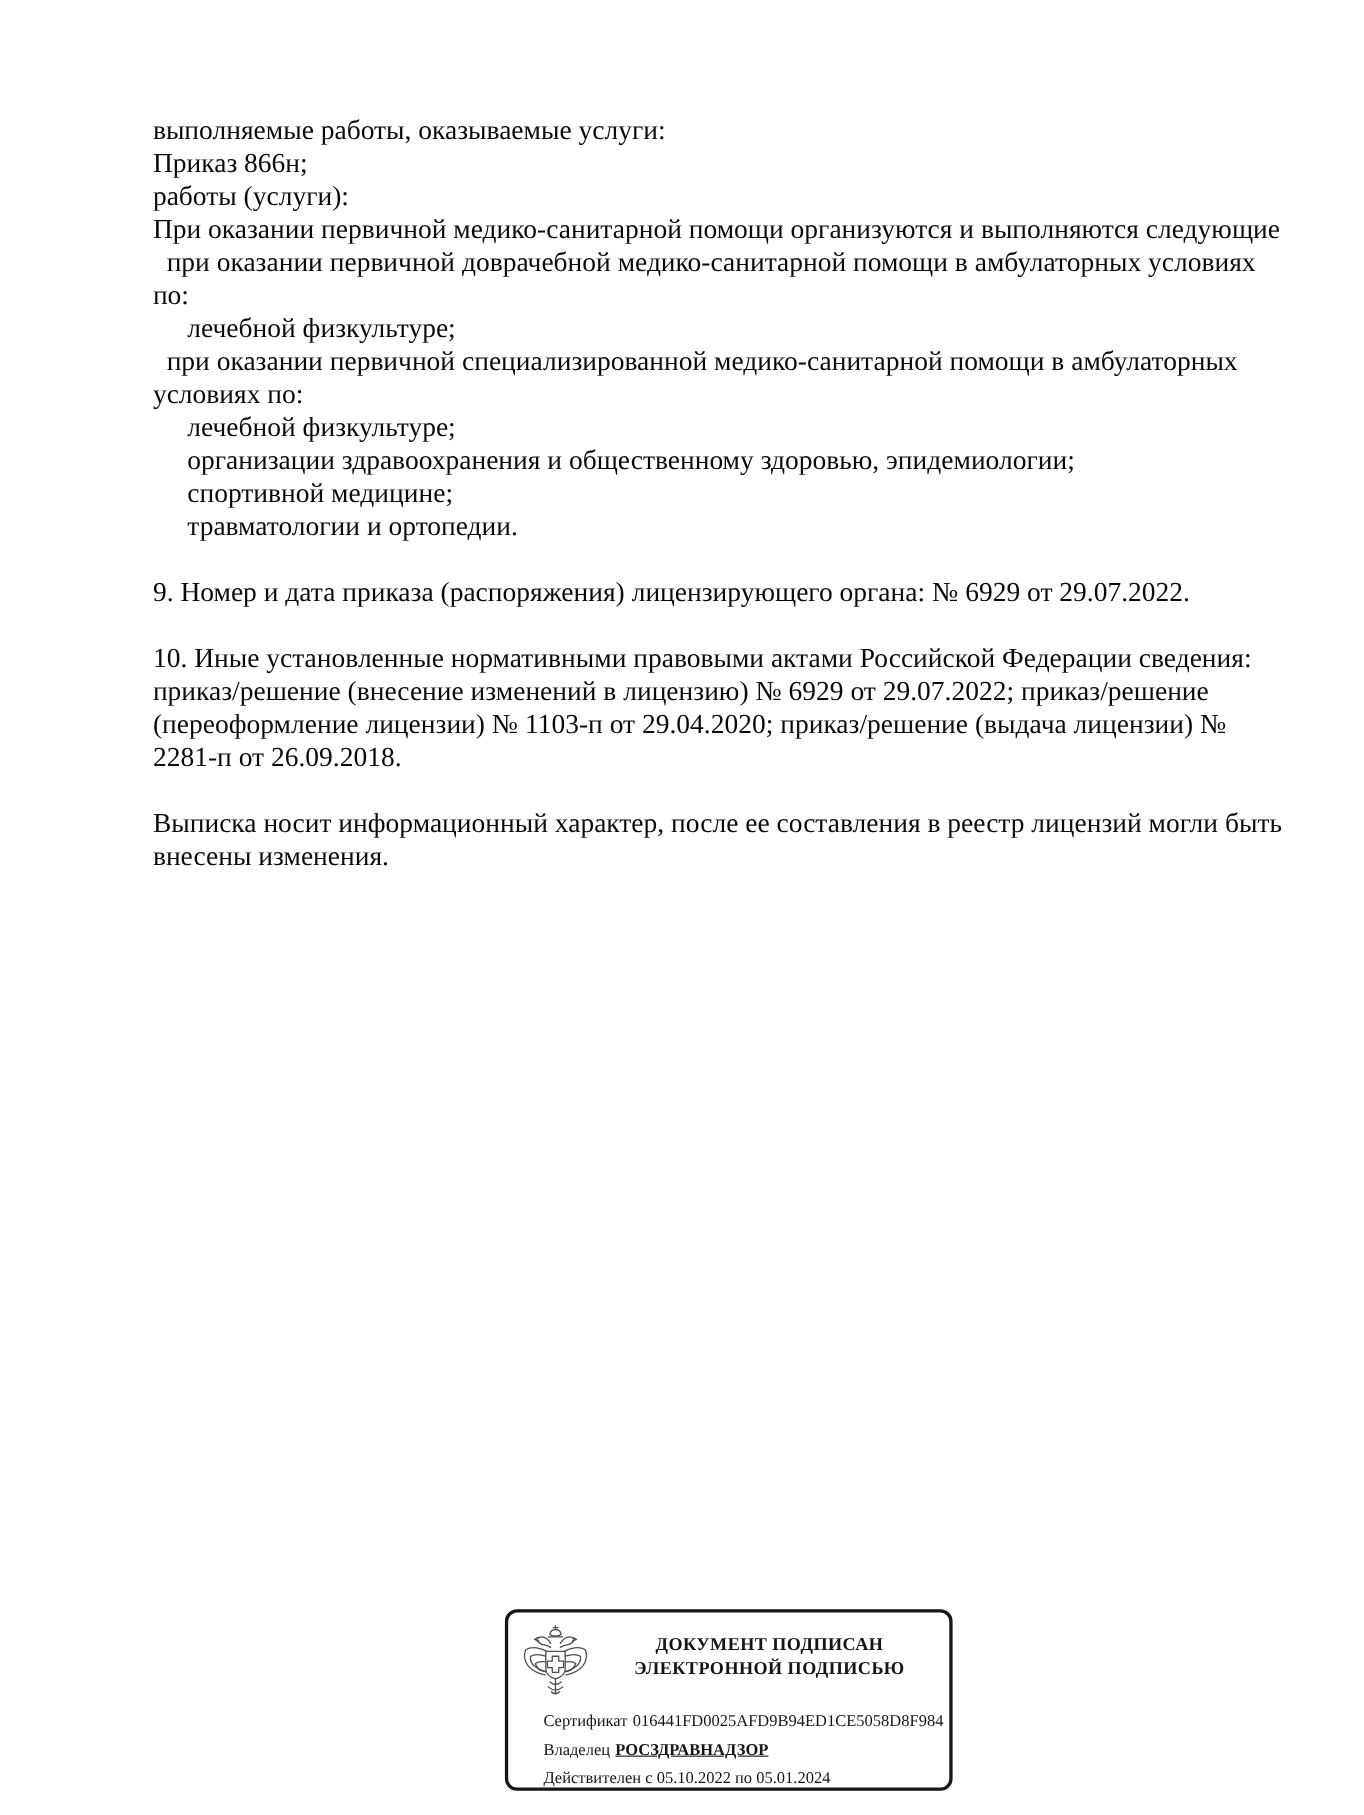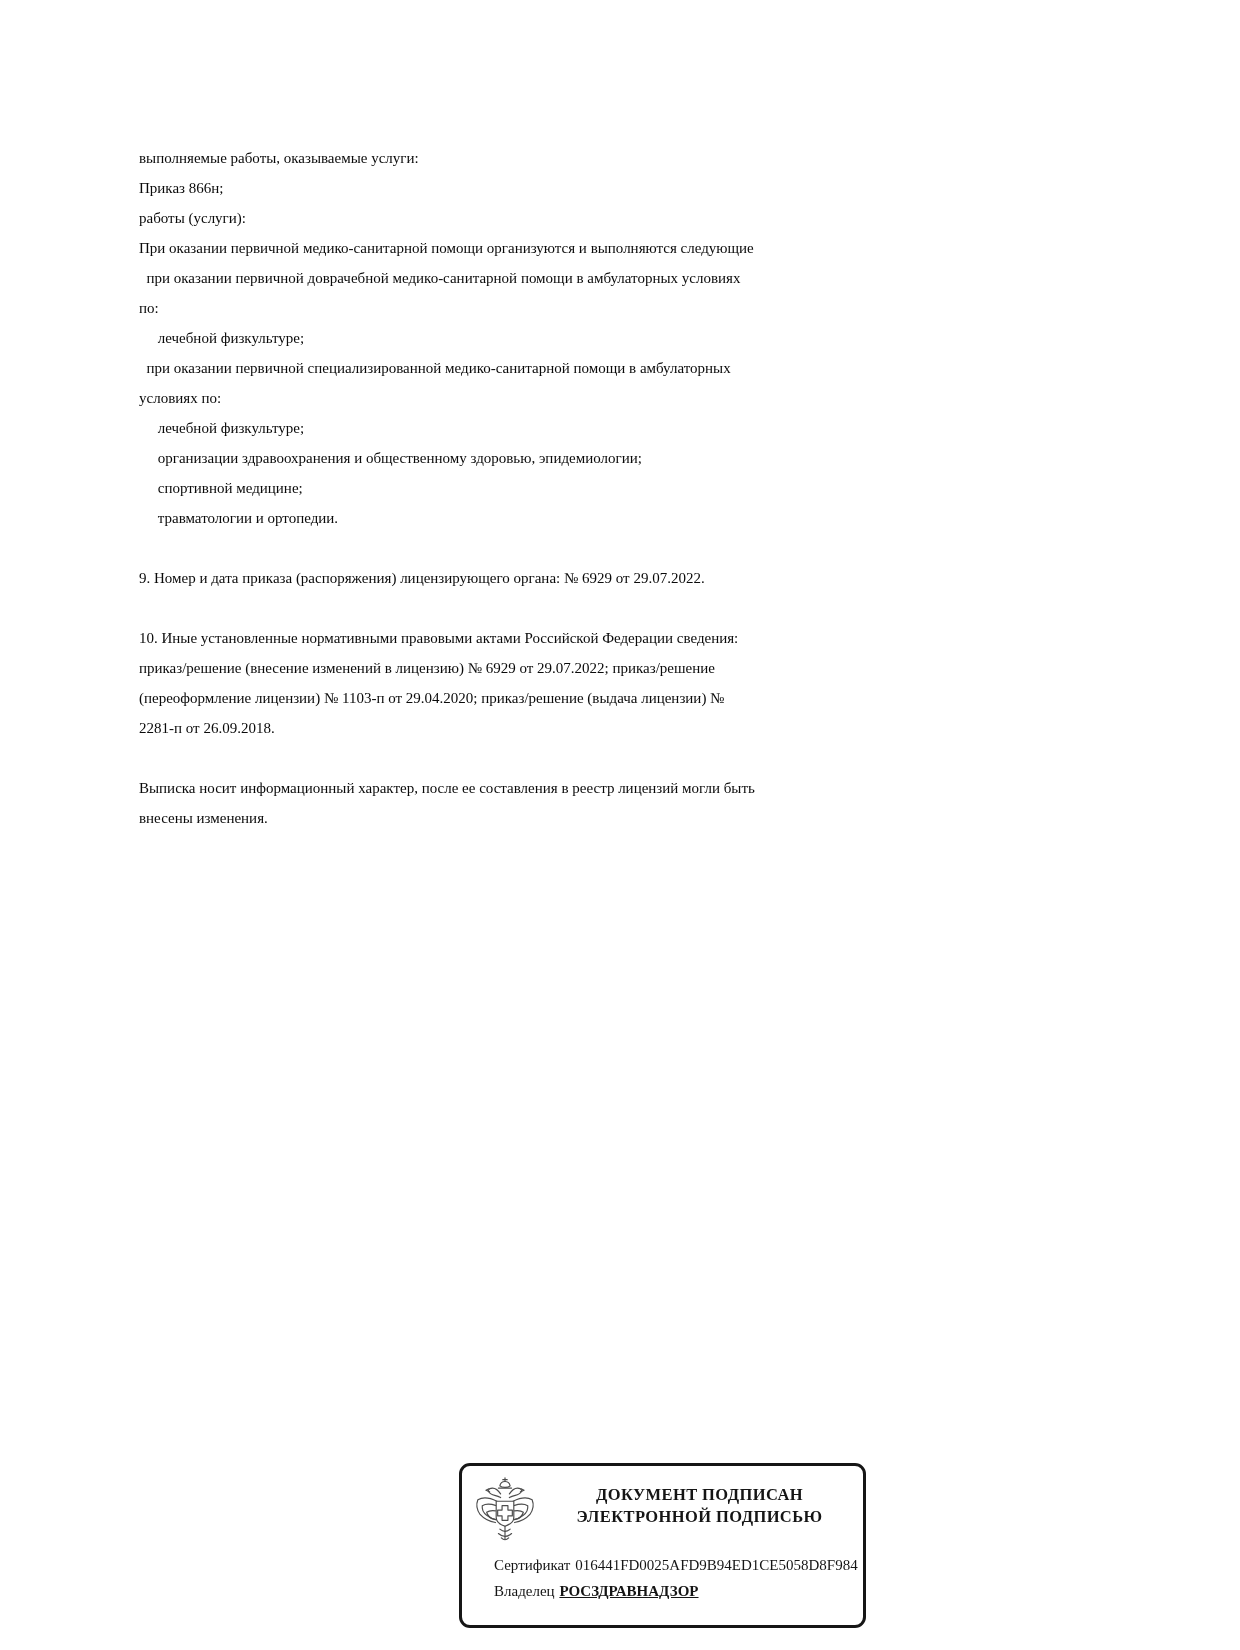--- a/index.html
+++ b/index.html
@@ -13,24 +13,23 @@
     position: relative;
     width: 1240px; height: 1650px;
     background: #ffffff;
     overflow: hidden;
   }
   
   .doc-text {
     position: absolute;
     left: 139px; top: 104px;
     width: 1040px;
-    font-size: 15px;
+    font-size: 25px;
     line-height: 30px;
     color: #0a0a0a;
-    margin-top: 39px;
   }
   .doc-line {
     white-space: pre;
     min-height: 30px;
   }
   
   .stamp {
     position: absolute;
     left: 459px; top: 1463px;
     width: 401px; height: 159px;
@@ -135,16 +134,17 @@
       <div>ЭЛЕКТРОННОЙ ПОДПИСЬЮ</div>
     </div>
 
     <div class="stamp-rows">
       <div class="stamp-row">
         <span class="lbl">Сертификат</span><span>016441FD0025AFD9B94ED1CE5058D8F984</span>
       </div>
       <div class="stamp-row">
         <span class="lbl">Владелец</span><b>РОСЗДРАВНАДЗОР</b>
       </div>
+      <div class="stamp-row">Действителен с 05.10.2022 по 05.01.2024</div>
     </div>
   </div>
 
 </div>
 
 </body></html>

